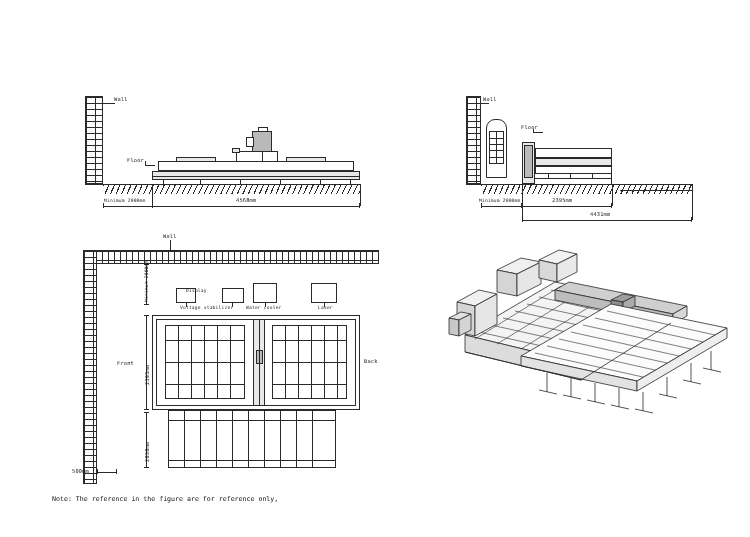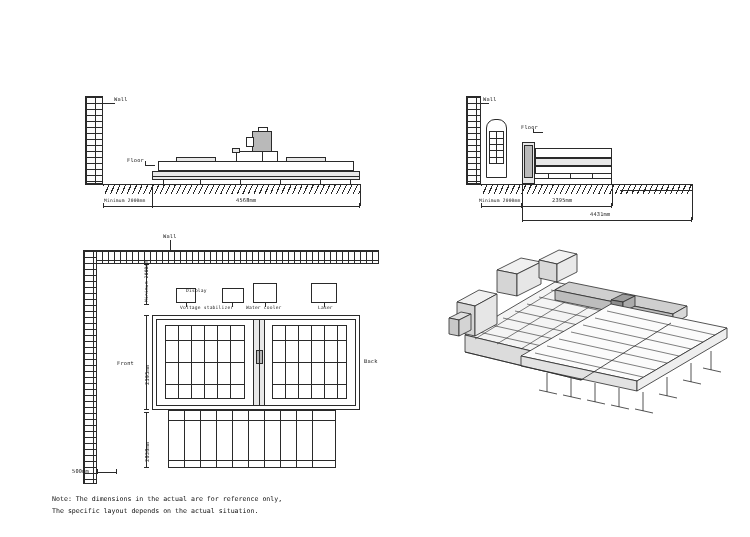--- a/index.html
+++ b/index.html
@@ -350,16 +350,15 @@
         </g>
 
         <g stroke-width="0.8">
           <line x1="30" y1="112" x2="146" y2="140"></line>
           <line x1="146" y1="140" x2="236" y2="83"></line>
         </g>
       </g>
     </svg>
   </div>
 
-  <div class="note" style="left:52px; top:494px;">Note: The dimensions in the actual are for reference only,</div>
-  <div class="note" style="left:52px; top:506px;">The specific layout depends on the actual situation.</div>
+  <div class="note" style="left:52px; top:494px;">Note: The reference in the figure are for reference only,</div>
 
 </div>
 
 </body></html>

